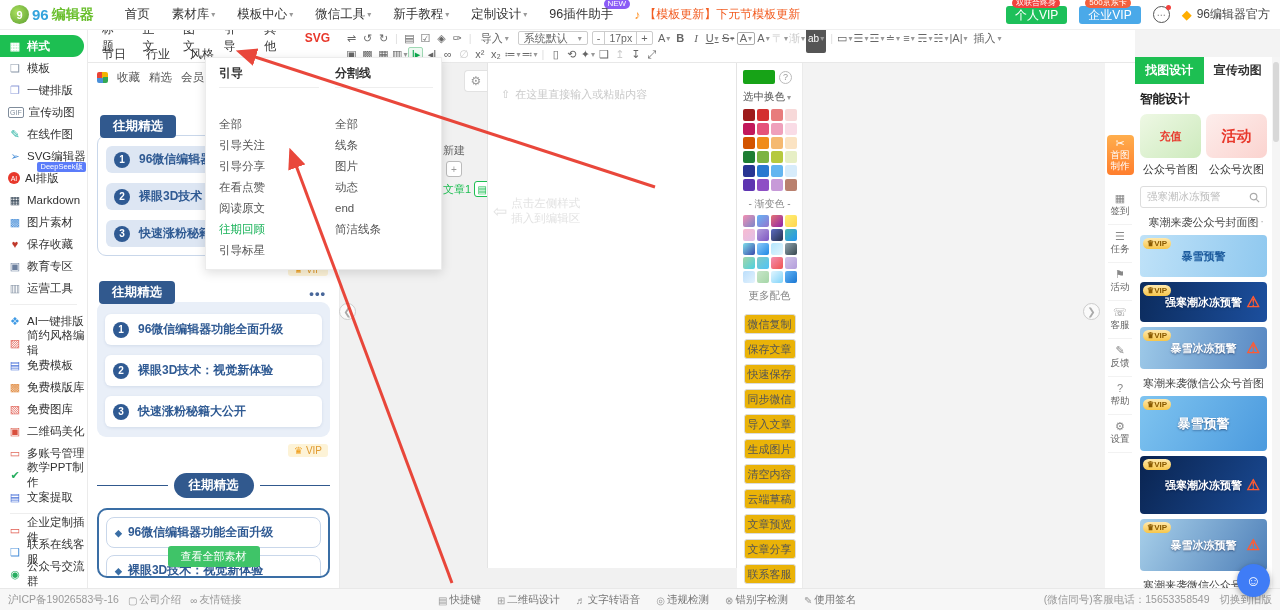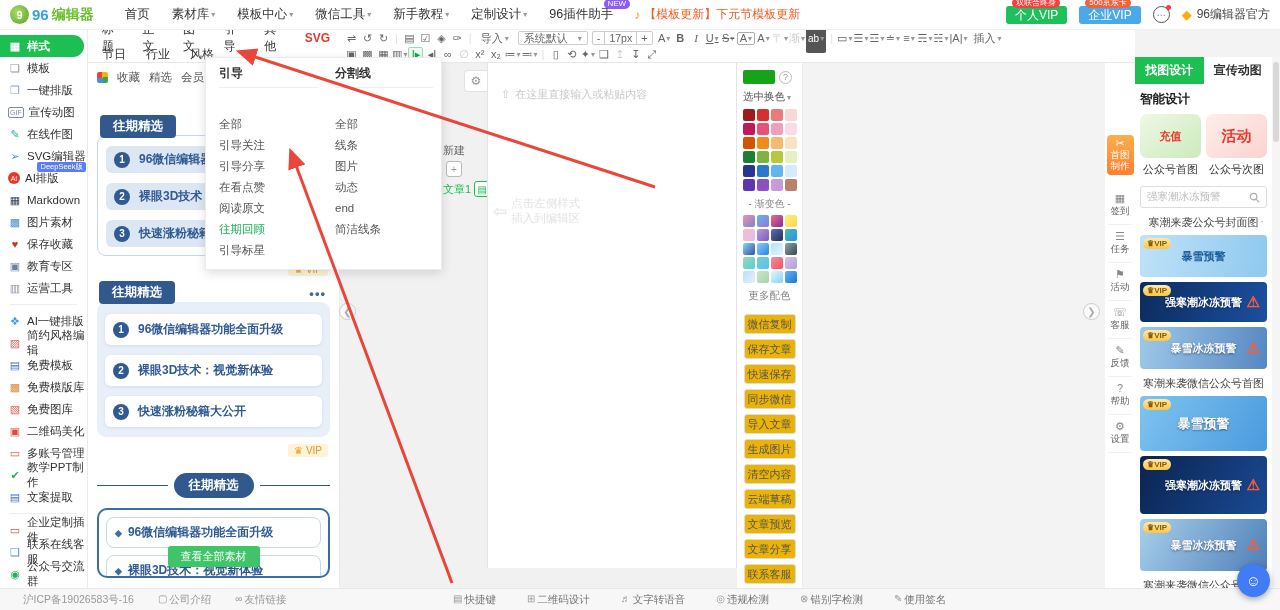--- a/index.html
+++ b/index.html
@@ -158,21 +158,21 @@
   .warn{position:absolute;right:7px;top:50%;transform:translateY(-50%);color:#ff5b33;font-size:15px;text-shadow:none;}
   .vscroll{position:absolute;left:1272px;top:57px;width:8px;height:531px;background:#f5f5f5;z-index:30;}
   .vthumb{margin:5px 1px 0;width:6px;height:80px;background:#d8d8d8;border-radius:3px;}
 
   
   .bottombar{position:absolute;left:0;bottom:0;width:1280px;height:22px;background:#f7f7f7;border-top:1px solid #e8e8e8;font-size:10.5px;color:#999;z-index:25;}
   .bb-left{position:absolute;left:8px;top:0;height:22px;display:flex;align-items:center;gap:9px;}
   .bb-center{position:absolute;left:438px;top:0;height:22px;display:flex;align-items:center;gap:16px;color:#777;}
   .bb-right{position:absolute;right:8px;top:0;height:22px;display:flex;align-items:center;gap:10px;}
   .bb-ico{font-size:10px;color:#999;margin-right:2px;}
-  .bb-item{display:flex;cursor:pointer;margin-left:15px;}
+  .bb-item{display:flex;align-items:center;cursor:pointer;}
 
   .chatfloat{position:absolute;left:1237px;top:564px;width:33px;height:33px;border-radius:50%;background:#3f7cf6;box-shadow:0 2px 6px rgba(0,0,0,.35);display:flex;align-items:center;justify-content:center;color:#fff;font-size:15px;z-index:60;cursor:pointer;}
   .arrows{position:absolute;left:0;top:0;z-index:50;pointer-events:none;}
 </style>
 </head>
 <body>
 
 <div id="app">
 
   <div class="topnav">
@@ -732,20 +732,24 @@
         </span>
         <span class="bb-item">
           <span class="bb-ico">⊗</span>
           <span>错别字检测</span>
         </span>
         <span class="bb-item">
           <span class="bb-ico">✎</span>
           <span>使用签名</span>
         </span>
       </div>
+    <div class="bb-right">
+      <span>(微信同号)客服电话：15653358549</span>
+      <span class="bb-item">切换到旧版</span>
+    </div>
   </div>
 
   <div class="chatfloat">
       <span>☺</span>
     </div>
 
   <svg class="arrows" width="1280" height="610">
     <defs>
       <marker id="ah" markerWidth="7" markerHeight="6" refX="5.5" refY="3" orient="auto">
         <path d="M0,0 L7,3 L0,6 Z" fill="#e8382b"></path>

